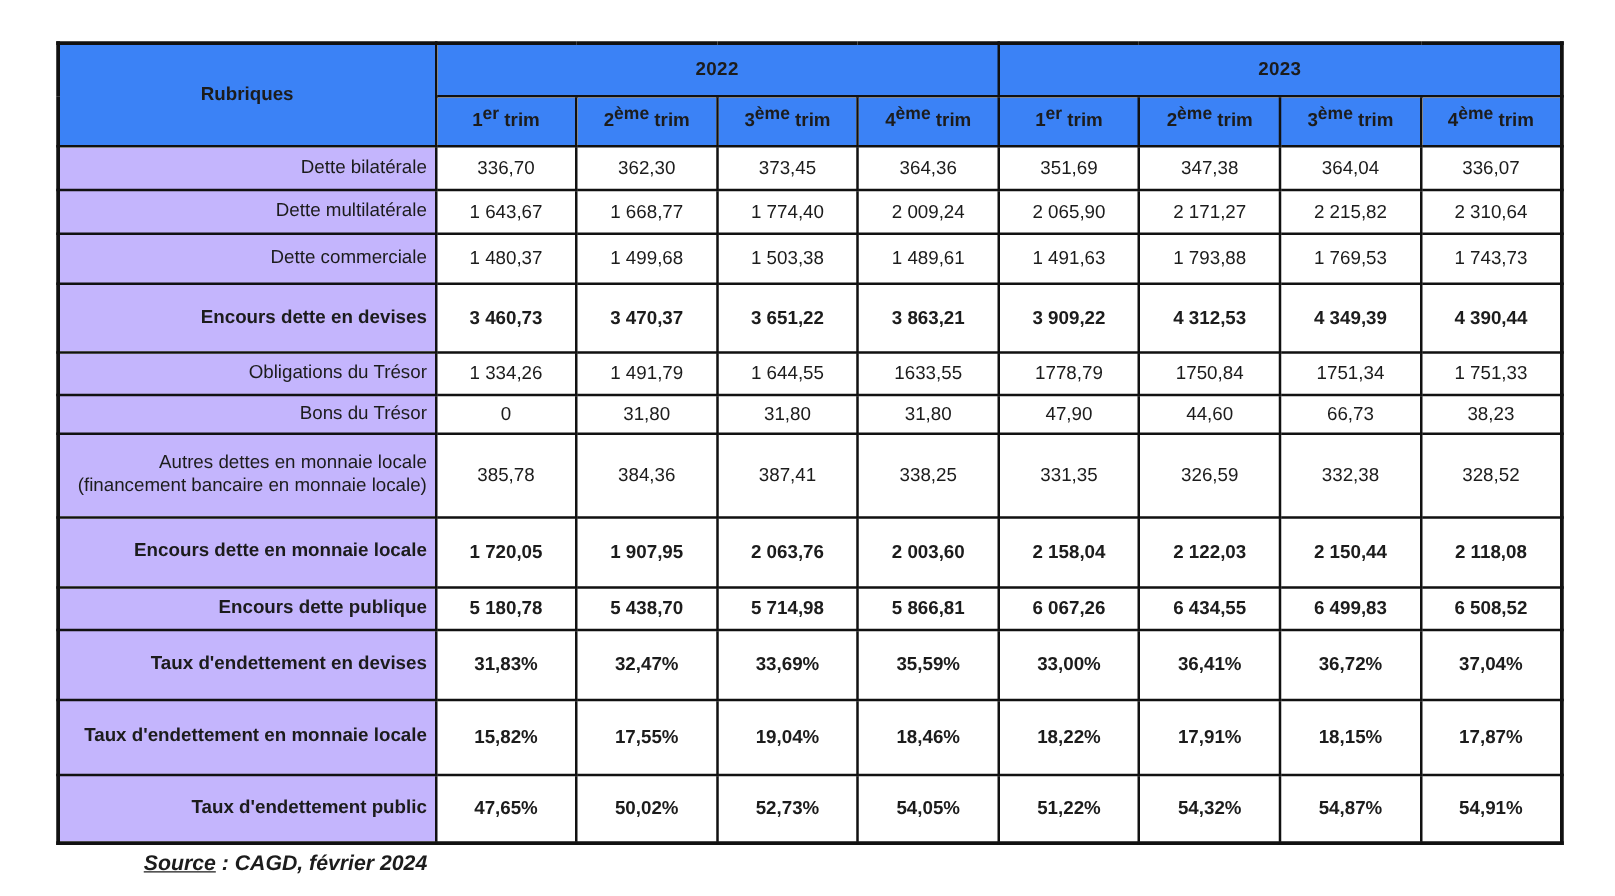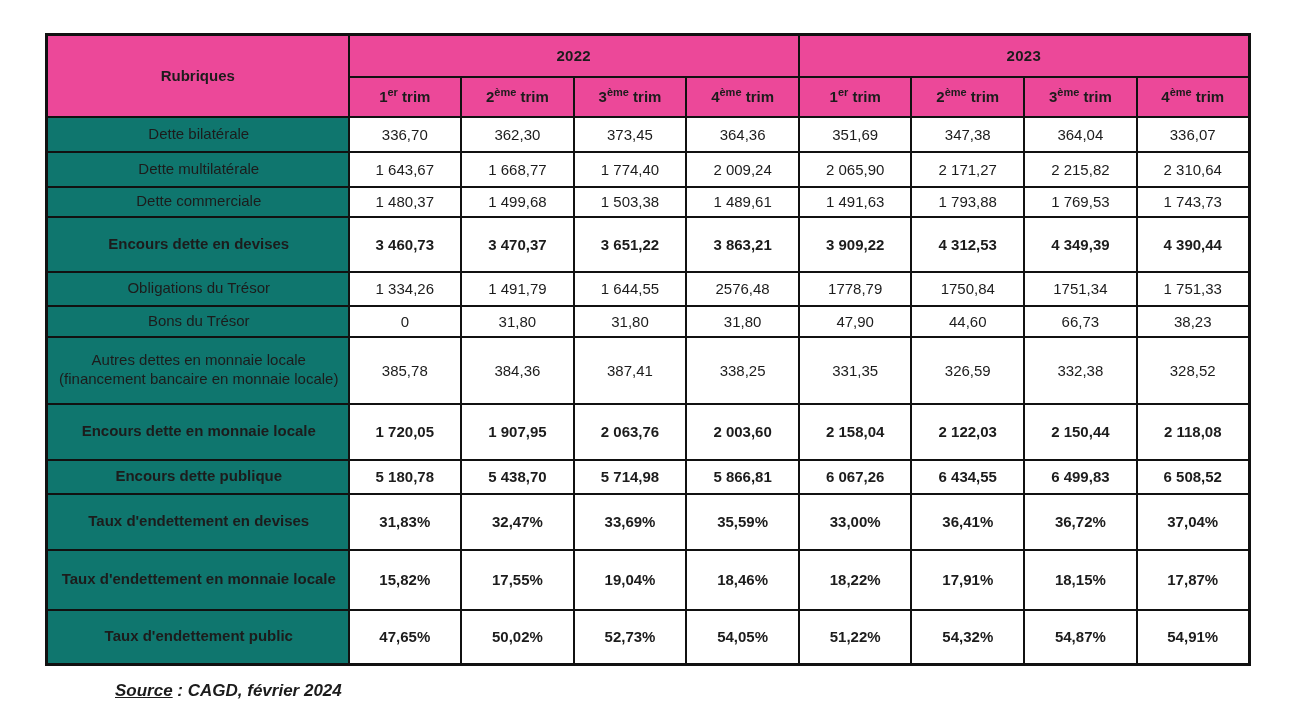--- a/index.html
+++ b/index.html
@@ -31,49 +31,49 @@
     overflow: hidden;
   }
 
   
   table.debt-table { border: 3px solid #111111; }
 
   col.c-rubriques { width: 302px; }
   col.c-q { width: 112.6px; }
 
   thead th {
-    background: #ec4899;
+    background: #3b82f6;
     font-weight: bold;
     text-align: center;
     color: #14181f;
   }
   thead tr:nth-child(1) { height: 42px; }
   thead tr:nth-child(2) { height: 40px; }
   thead .year { font-size: 16px; letter-spacing: 0.3px; }
   thead .quarter { font-size: 15px; }
-  .sup { font-size: 11px; vertical-align: super; line-height: 0; }
+  .sup { font-size: 14px; vertical-align: super; line-height: 0; }
 
   tbody th.row-label {
-    text-align: center;
+    text-align: right;
     font-weight: normal;
     padding: 2px 6px 2px 8px;
     line-height: 1.25;
-    background: #0f766e;
+    background: #c4b5fd;
   }
   tbody td.val {
     text-align: center;
     background: #ffffff;
     padding: 2px 4px;
   }
   tbody tr.bold th.row-label,
   tbody tr.bold td.val { font-weight: bold; }
 
   tbody tr:nth-child(1)  { height: 35px; }
   tbody tr:nth-child(2)  { height: 35px; margin-left: 43px; }
-  tbody tr:nth-child(3)  { height: 30px; }
+  tbody tr:nth-child(3)  { height: 40px; }
   tbody tr:nth-child(4)  { height: 55px; }
   tbody tr:nth-child(5)  { height: 34px; }
   tbody tr:nth-child(6)  { height: 31px; }
   tbody tr:nth-child(7)  { height: 67px; }
   tbody tr:nth-child(8)  { height: 56px; }
   tbody tr:nth-child(9)  { height: 34px; }
   tbody tr:nth-child(10) { height: 56px; }
   tbody tr:nth-child(11) { height: 60px; }
   tbody tr:nth-child(12) { height: 55px; }
 
@@ -165,21 +165,21 @@
           <td class="val">3 909,22</td>
           <td class="val">4 312,53</td>
           <td class="val">4 349,39</td>
           <td class="val">4 390,44</td>
         </tr>
         <tr class="">
           <th class="row-label">Obligations du Trésor</th>
           <td class="val">1 334,26</td>
           <td class="val">1 491,79</td>
           <td class="val">1 644,55</td>
-          <td class="val">2576,48</td>
+          <td class="val">1633,55</td>
           <td class="val">1778,79</td>
           <td class="val">1750,84</td>
           <td class="val">1751,34</td>
           <td class="val">1 751,33</td>
         </tr>
         <tr class="">
           <th class="row-label">Bons du Trésor</th>
           <td class="val">0</td>
           <td class="val">31,80</td>
           <td class="val">31,80</td>

